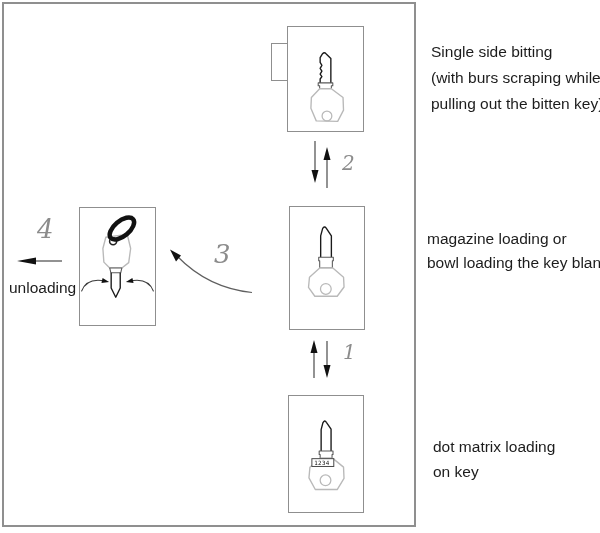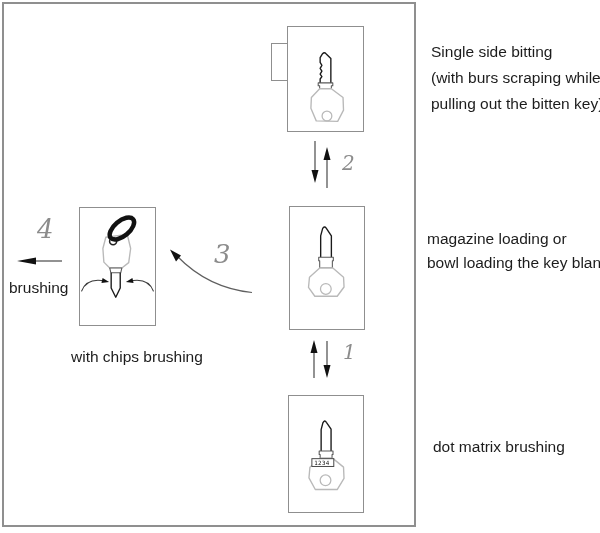--- a/index.html
+++ b/index.html
@@ -155,22 +155,22 @@
     <div>(with burs scraping while</div>
     <div>pulling out the bitten key)</div>
   </div>
 
   <div class="label label-loading">
     <div>magazine loading or</div>
     <div>bowl loading the key blanks</div>
   </div>
 
   <div class="label label-marking">
-    <div>dot matrix brushing</div>
+    <div>dot matrix loading</div>
+    <div>on key</div>
   </div>
 
-  <div class="label label-unloading">brushing</div>
+  <div class="label label-unloading">unloading</div>
 
   <div class="label label-ringing">
-    <div>with chips brushing</div>
   </div>
 
 </div>
 
 </body></html>

